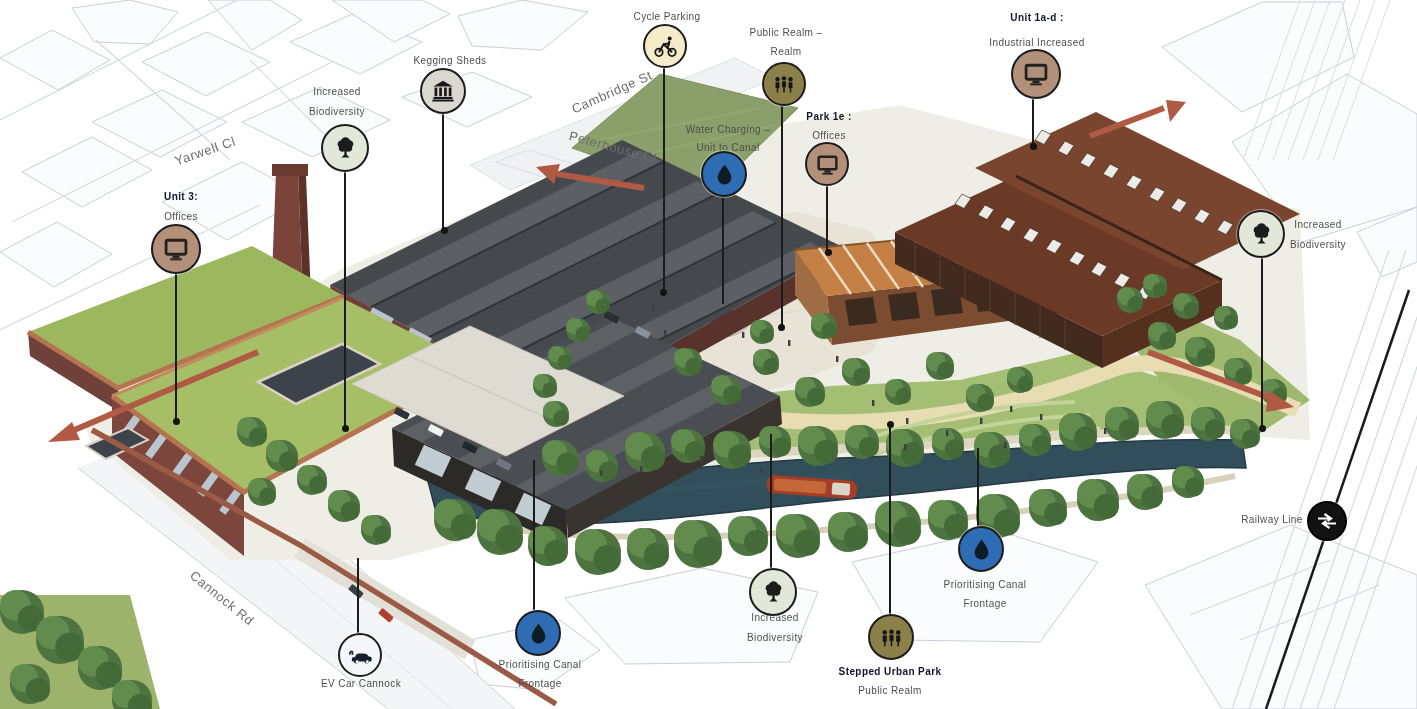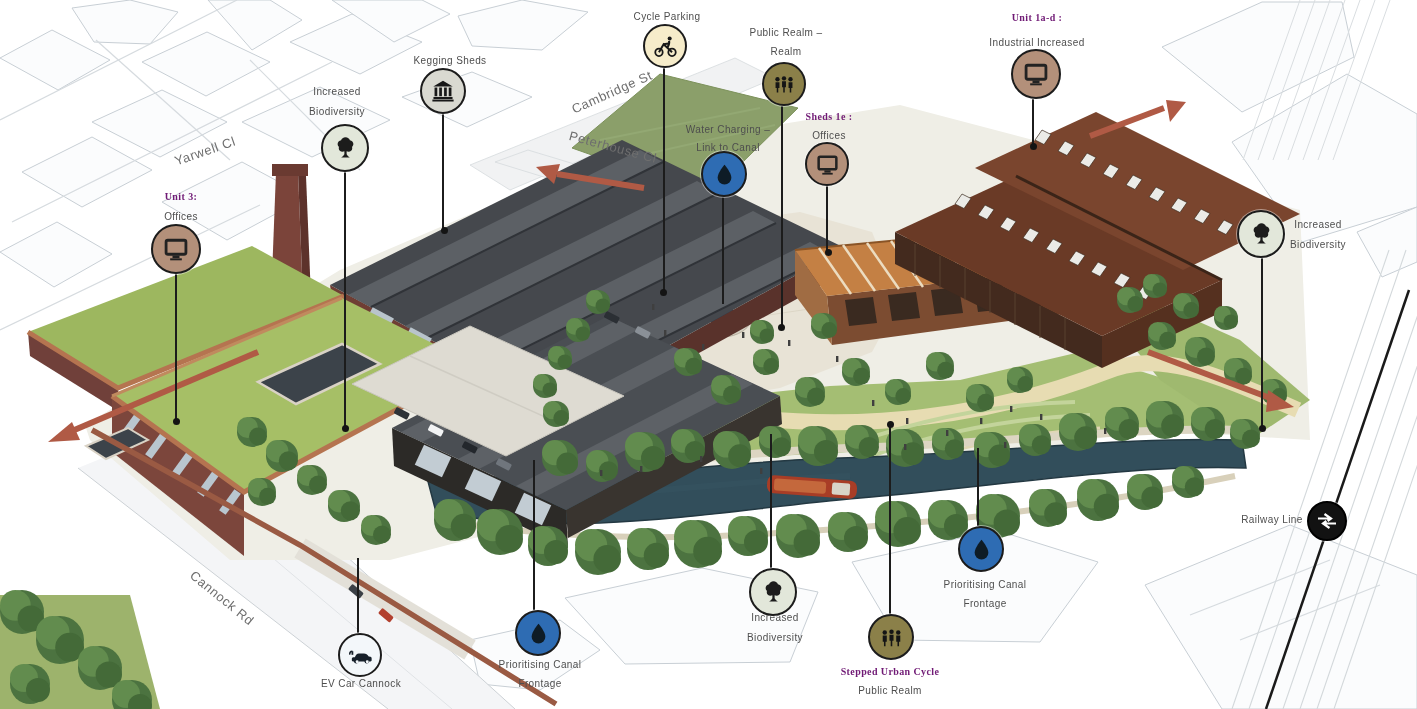--- a/index.html
+++ b/index.html
@@ -1,21 +1,21 @@
 <!DOCTYPE html>
 <html><head>
 <meta charset="utf-8">
 <style>
   html,body{margin:0;padding:0;background:#e8e8e8;}
   #stage{position:relative;width:1417px;height:709px;background:#ffffff;overflow:hidden;
          font-family:"Liberation Sans",sans-serif;}
   #scene{position:absolute;left:0;top:0;}
   .label{position:absolute;transform:translate(-50%,-50%);font-size:10px;line-height:1;
          color:#4e4e4e;letter-spacing:.4px;white-space:nowrap;}
-  .label.bold{font-weight:700;color:#701a75;font-family:Liberation Serif, serif;}
+  .label.bold{font-weight:700;color:#0f172a;}
   .street{position:absolute;font-size:13px;color:#6e6e6e;letter-spacing:.6px;white-space:nowrap;}
   .badge{position:absolute;transform:translate(-50%,-50%);border-radius:50%;
          border:2.6px solid #1c1c1c;display:flex;align-items:center;justify-content:center;
          box-sizing:border-box;box-shadow:0 0 0 1px rgba(255,255,255,.45);}
   .bg-monitor{background:#b3907a;} .bg-tree{background:#e2e7da;} .bg-bank{background:#d9d9d1;}
   .bg-cycle{background:#f6ecca;} .bg-people{background:#8b8049;} .bg-drop{background:#2e6cb3;}
   .bg-rail{background:#121212;}  .bg-ev{background:#f3f7fa;}
   .stem{position:absolute;width:2px;margin-left:-1px;background:#1c1c1c;}
   .dot{position:absolute;width:7px;height:7px;margin:-3.5px 0 0 -3.5px;border-radius:50%;background:#141414;}
 </style>
@@ -477,32 +477,32 @@
           <path d="M10.2 9.5h3.6v5.4h-1.1v4.9h-1.4v-4.9h-1.1z"></path>
           <circle cx="18" cy="7.6" r="2"></circle>
           <path d="M16.2 10.3h3.6v5.4h-1.1v4.1h-1.4v-4.1h-1.1z"></path>
         </svg>
   </div>
 </div>
 
 <div>
   <div class="stem" style="left:723px;top:197px;height:107px"></div>
   <div class="label" style="left:728px;top:130px">Water Charging –</div>
-  <div class="label" style="left:728px;top:148px">Link to Canal</div>
+  <div class="label" style="left:728px;top:148px">Unit to Canal</div>
   <div class="badge bg-drop" style="left:724px;top:174px;width:46px;height:46px">
     <svg viewBox="0 0 24 24" width="25" height="25">
           <path fill="#0e1c26" d="M12 2.6S5.4 10.2 5.4 15a6.6 6.6 0 0 0 13.2 0C18.6 10.2 12 2.6 12 2.6z"></path>
         </svg>
   </div>
 </div>
 
 <div>
   <div class="stem" style="left:827px;top:186px;height:64px"></div>
   <div class="dot" style="left:828px;top:252px"></div>
-  <div class="label bold" style="left:829px;top:117px">Sheds 1e :</div>
+  <div class="label bold" style="left:829px;top:117px">Park 1e :</div>
   <div class="label" style="left:829px;top:136px">Offices</div>
   <div class="badge bg-monitor" style="left:827px;top:164px;width:44px;height:44px">
     <svg viewBox="0 0 24 24" width="25" height="25">
           <rect x="3.5" y="4.5" width="17" height="12" rx="1.5" fill="none" stroke="#222" stroke-width="2.4"></rect>
           <rect x="9" y="17.6" width="6" height="2.2" fill="#222"></rect>
           <rect x="7" y="20" width="10" height="1.7" fill="#222"></rect>
         </svg>
   </div>
 </div>
 
@@ -548,21 +548,21 @@
   <div class="badge bg-drop" style="left:981px;top:549px;width:46px;height:46px">
     <svg viewBox="0 0 24 24" width="25" height="25">
           <path fill="#0e1c26" d="M12 2.6S5.4 10.2 5.4 15a6.6 6.6 0 0 0 13.2 0C18.6 10.2 12 2.6 12 2.6z"></path>
         </svg>
   </div>
 </div>
 
 <div>
   <div class="stem" style="left:890px;top:424px;height:190px"></div>
   <div class="dot" style="left:890px;top:424px"></div>
-  <div class="label bold" style="left:890px;top:672px">Stepped Urban Cycle</div>
+  <div class="label bold" style="left:890px;top:672px">Stepped Urban Park</div>
   <div class="label" style="left:890px;top:691px">Public Realm</div>
   <div class="badge bg-people" style="left:891px;top:637px;width:46px;height:46px">
     <svg viewBox="0 0 24 24" width="27" height="27" fill="#151515">
           <circle cx="6" cy="7.6" r="2"></circle>
           <path d="M4.2 10.3h3.6v5.4H6.7v4.1H5.3v-4.1H4.2z"></path>
           <circle cx="12" cy="6.8" r="2"></circle>
           <path d="M10.2 9.5h3.6v5.4h-1.1v4.9h-1.4v-4.9h-1.1z"></path>
           <circle cx="18" cy="7.6" r="2"></circle>
           <path d="M16.2 10.3h3.6v5.4h-1.1v4.1h-1.4v-4.1h-1.1z"></path>
         </svg>

